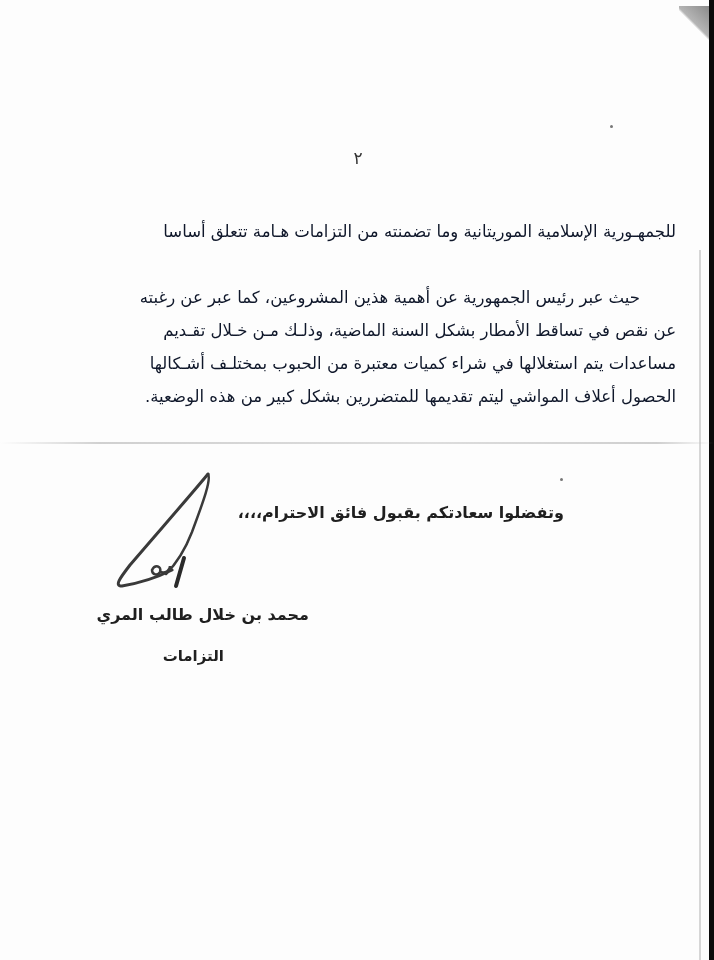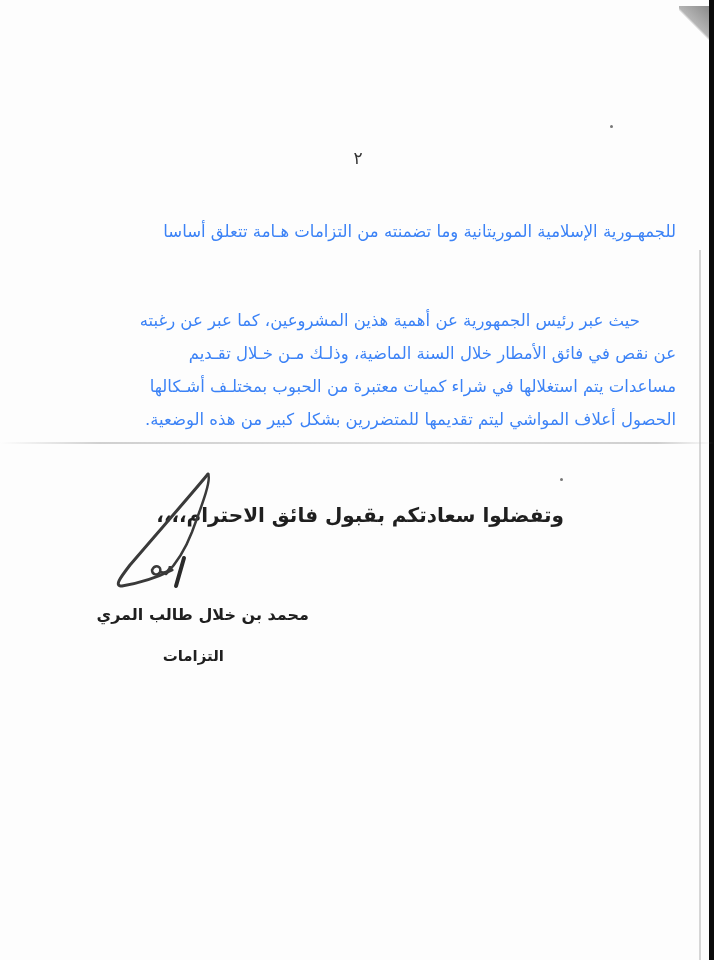--- a/index.html
+++ b/index.html
@@ -21,35 +21,35 @@
       position: absolute; top: 6px; right: 5px; width: 30px; height: 40px;
       background: linear-gradient(225deg, #8a8a8a 0%, #b5b5b5 45%, rgba(255,255,255,0) 50%);
     }
     .page-number {
       position: absolute; top: 148px; left: 348px; width: 20px;
       text-align: center; font-size: 17px; color: #333;
     }
     .body-text {
       position: absolute; right: 38px; width: 580px;
       direction: rtl; text-align: justify; text-align-last: right;
-      font-size: 16.5px; line-height: 33px; color: #3b82f6;
+      font-size: 16.5px; line-height: 33px; color: #0f172a;
       font-family: "DejaVu Sans", sans-serif;
     }
     .line { white-space: nowrap; overflow: hidden; }
     .para1 { top: 215px; }
-    .para2 { top: 304px; }
+    .para2 { top: 281px; }
     .indent { padding-right: 36px; }
     .fold-line {
       position: absolute; top: 442px; left: 0; width: 714px; height: 2px;
       background: linear-gradient(90deg, rgba(0,0,0,0) 0%, #bdbdbd 14%, #cfcfcf 60%, #bbb 92%, rgba(0,0,0,0) 100%);
       opacity: 0.7;
     }
     .closing {
       position: absolute; top: 503px; right: 150px;
-      direction: rtl; font-size: 20px; font-weight: bold; color: #1f1f1f;
+      direction: rtl; font-size: 16px; font-weight: bold; color: #1f1f1f;
       font-family: "DejaVu Sans", sans-serif;
     }
     .signature {
       position: absolute; top: 470px; left: 100px; width: 130px; height: 125px;
     }
     .signer-name {
       position: absolute; top: 605px; right: 405px;
       direction: rtl; font-size: 16px; font-weight: bold; color: #1f1f1f;
     }
     .signer-title {
@@ -69,21 +69,21 @@
   <div class="right-gray-line"></div>
 
   <div class="page-number">٢</div>
 
   <div class="body-text para1">
     <div class="line">للجمهـورية الإسلامية الموريتانية وما تضمنته من التزامات هـامة تتعلق أساسا</div>
   </div>
 
   <div class="body-text para2">
     <div class="line indent">حيث عبر رئيس الجمهورية عن أهمية هذين المشروعين، كما عبر عن رغبته</div>
-    <div class="line">عن نقص في فائق الأمطار خلال السنة الماضية، وذلـك مـن خـلال تقـديم</div>
+    <div class="line">عن نقص في تساقط الأمطار بشكل السنة الماضية، وذلـك مـن خـلال تقـديم</div>
     <div class="line">مساعدات يتم استغلالها في شراء كميات معتبرة من الحبوب بمختلـف أشـكالها</div>
     <div class="line">الحصول أعلاف المواشي ليتم تقديمها للمتضررين بشكل كبير من هذه الوضعية.</div>
   </div>
 
   <div class="fold-line"></div>
 
   <div class="dot" style="top:478px; left:560px;"></div>
   <div class="dot" style="top:125px; left:610px;"></div>
 
   <div class="closing">وتفضلوا سعادتكم بقبول فائق الاحترام،،،،</div>

